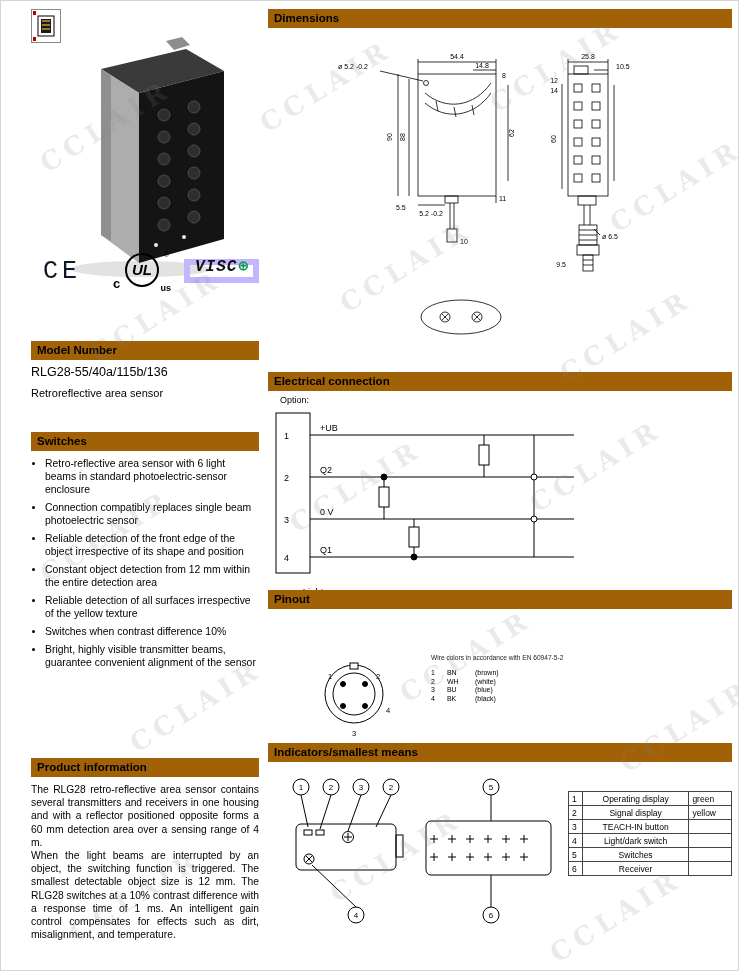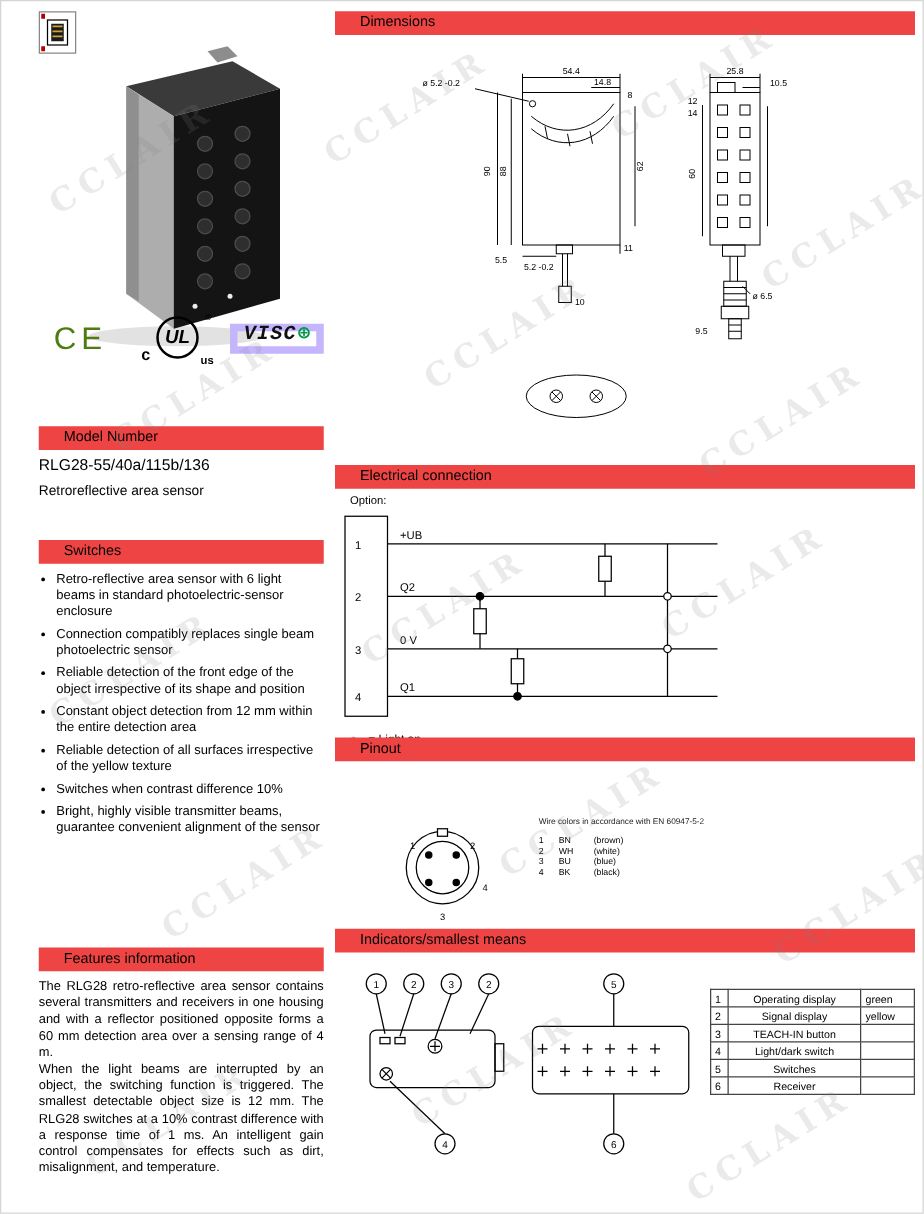--- a/index.html
+++ b/index.html
@@ -1,40 +1,40 @@
 <!DOCTYPE html>
 <html><head>
 <meta charset="utf-8">
 <style>
   * { margin:0; padding:0; box-sizing:border-box; }
   body { background:#e9e9e9; font-family:"Liberation Sans","DejaVu Sans",sans-serif; }
   .page { position:relative; width:739px; height:971px; background:#fff; margin:0 auto;
           border:1px solid #d5d5d5; overflow:hidden; }
   .abs { position:absolute; }
-  .hbar { background:#ef4444; font-weight:normal; font-size:11.5px; line-height:19px;
-          height:19px; padding-left:20px; color:#000; }
+  .hbar { background:#a16207; font-weight:bold; font-size:11.5px; line-height:19px;
+          height:19px; padding-left:6px; color:#000; }
   .left-col  { position:absolute; left:30px;  top:0; width:228px; height:971px; }
   .right-col { position:absolute; left:267px; top:0; width:464px; height:971px; }
 
   
   .wm-layer { position:absolute; inset:0; pointer-events:none; z-index:40; }
   .wm { position:absolute; font-family:"DejaVu Serif","Liberation Serif",serif; font-weight:bold;
         font-size:26px; letter-spacing:6px; color:rgba(130,130,130,0.17);
         transform:rotate(-32deg); white-space:nowrap; }
 
   
   .model    { font-weight:normal; font-size:12.5px; }
   .ptype    { font-size:11px; }
   .desc     { font-size:10px; line-height:13px; }
   .feat     { list-style:disc; padding-left:14px; font-size:10.4px; line-height:13px; }
   .feat li  { margin-bottom:5px; }
   .pinfo p  { font-size:10.3px; line-height:13.2px; text-align:justify; }
 
   
-  .ce-logo { font-size:25px; letter-spacing:4px; color:#4d7c0f; font-family:Liberation Sans, sans-serif; }
+  .ce-logo { font-size:25px; letter-spacing:4px; color:#0f172a; font-family:Liberation Mono, monospace; }
   .ul-mark { position:relative; width:58px; height:40px; }
   .ul-circle { position:absolute; left:12px; top:0; width:34px; height:34px; border:2.5px solid #000;
                border-radius:50%; text-align:center; }
   .ul-text { font-weight:bold; font-style:italic; font-size:15px; line-height:30px; }
   .ul-c  { position:absolute; left:0; bottom:2px; font-weight:bold; font-size:13px; }
   .ul-us { position:absolute; right:0; bottom:0; font-size:9px; font-weight:bold; }
   .ul-r  { position:absolute; right:2px; top:-2px; font-size:7px; }
   .visco { border:6px solid #c4b5fd; padding:1px 5px; height:24px; display:flex; align-items:flex-end;font-family:Liberation Mono, monospace; }
   .visco .vtxt { font-weight:bold; font-style:italic; font-size:16px; letter-spacing:1px; color:#111; }
   .visco .vsym { color:#009a49; font-size:16px; font-weight:bold; margin-left:1px; }
@@ -121,21 +121,21 @@
     <ul class="abs feat" style="left:0;top:456px;width:228px">
       <li>Retro-reflective area sensor with 6 light beams in standard photoelectric-sensor enclosure</li>
       <li>Connection compatibly replaces single beam photoelectric sensor</li>
       <li>Reliable detection of the front edge of the object irrespective of its shape and position</li>
       <li>Constant object detection from 12 mm within the entire detection area</li>
       <li>Reliable detection of all surfaces irrespective of the yellow texture</li>
       <li>Switches when contrast difference 10%</li>
       <li>Bright, highly visible transmitter beams, guarantee convenient alignment of the sensor</li>
     </ul>
 
-    <div class="abs hbar" style="left:0;top:757px;width:228px">Features information</div>
+    <div class="abs hbar" style="left:0;top:757px;width:228px">Product information</div>
     <div class="abs pinfo" style="left:0;top:782px;width:228px">
       <p>The RLG28 retro-reflective area sensor contains several transmitters and receivers in one housing and with a reflector positioned opposite forms a 60 mm detection area over a sensing range of 4 m.</p>
       <p>When the light beams are interrupted by an object, the switching function is triggered. The smallest detectable object size is 12 mm. The RLG28 switches at a 10% contrast difference with a response time of 1 ms. An intelligent gain control compensates for effects such as dirt, misalignment, and temperature.</p>
     </div>
   </div>
 
   <div class="right-col">
 
     <div class="abs hbar" style="left:0;top:8px;width:464px">Dimensions</div>
 

